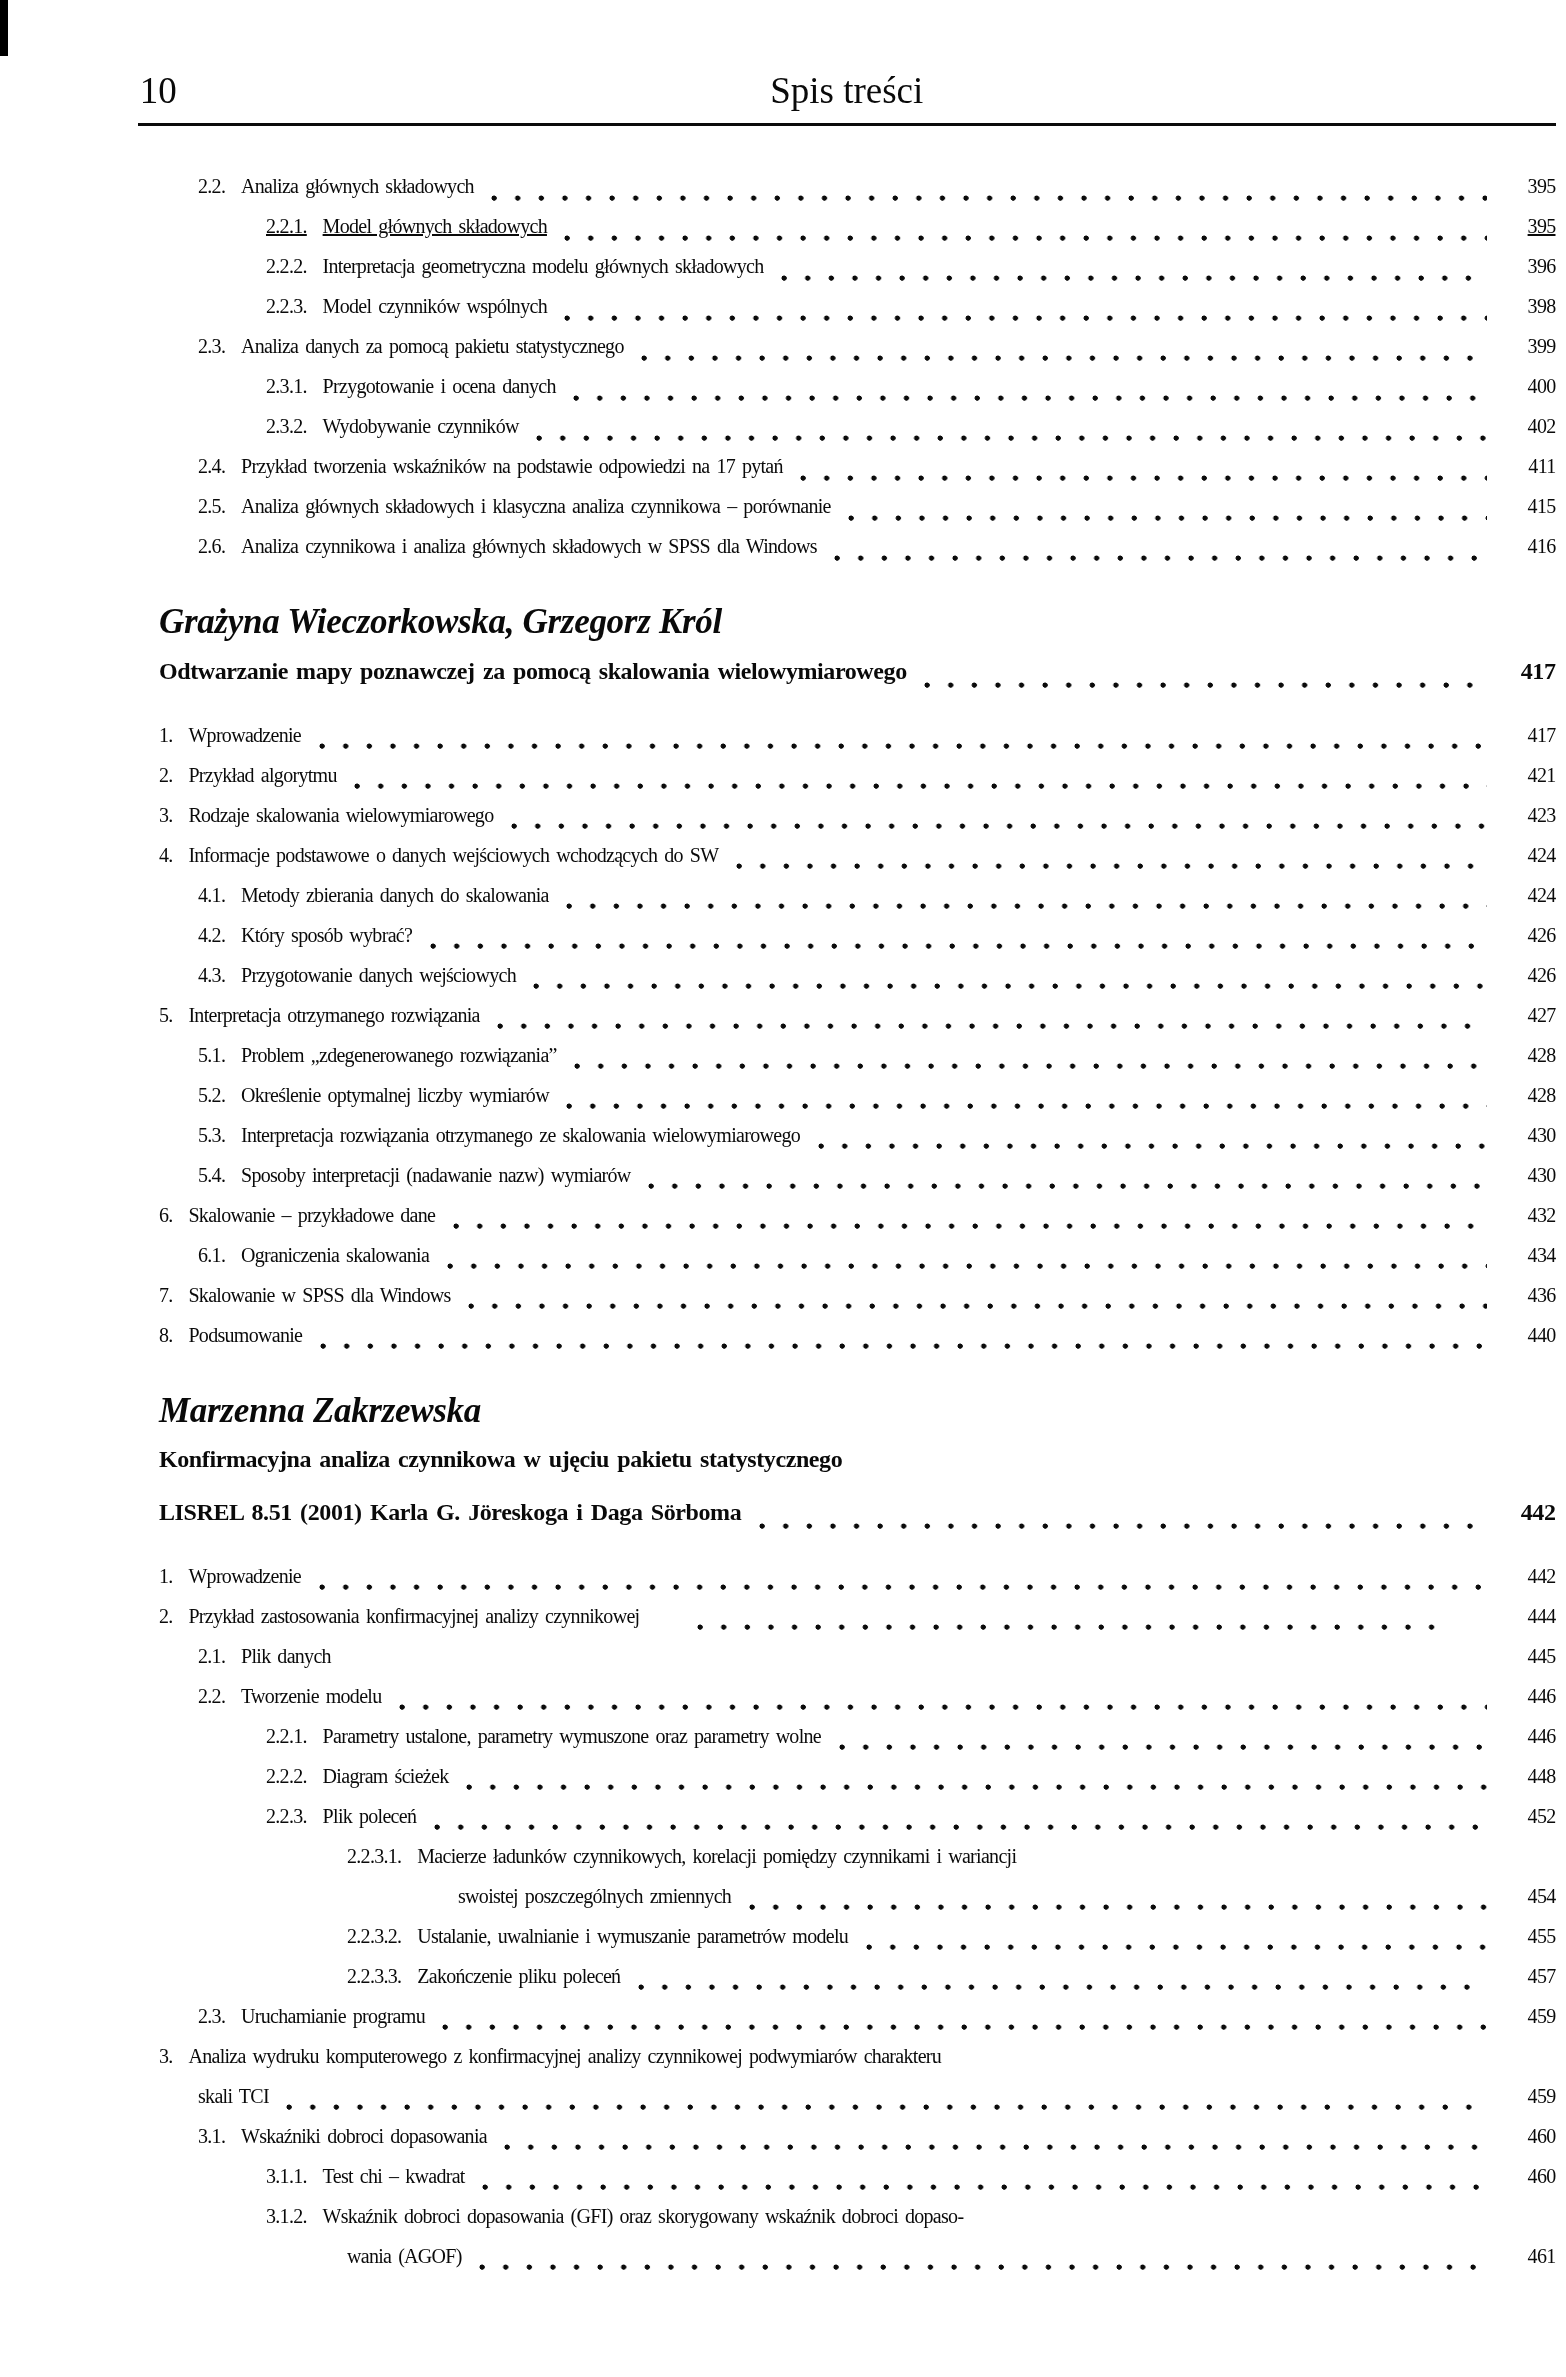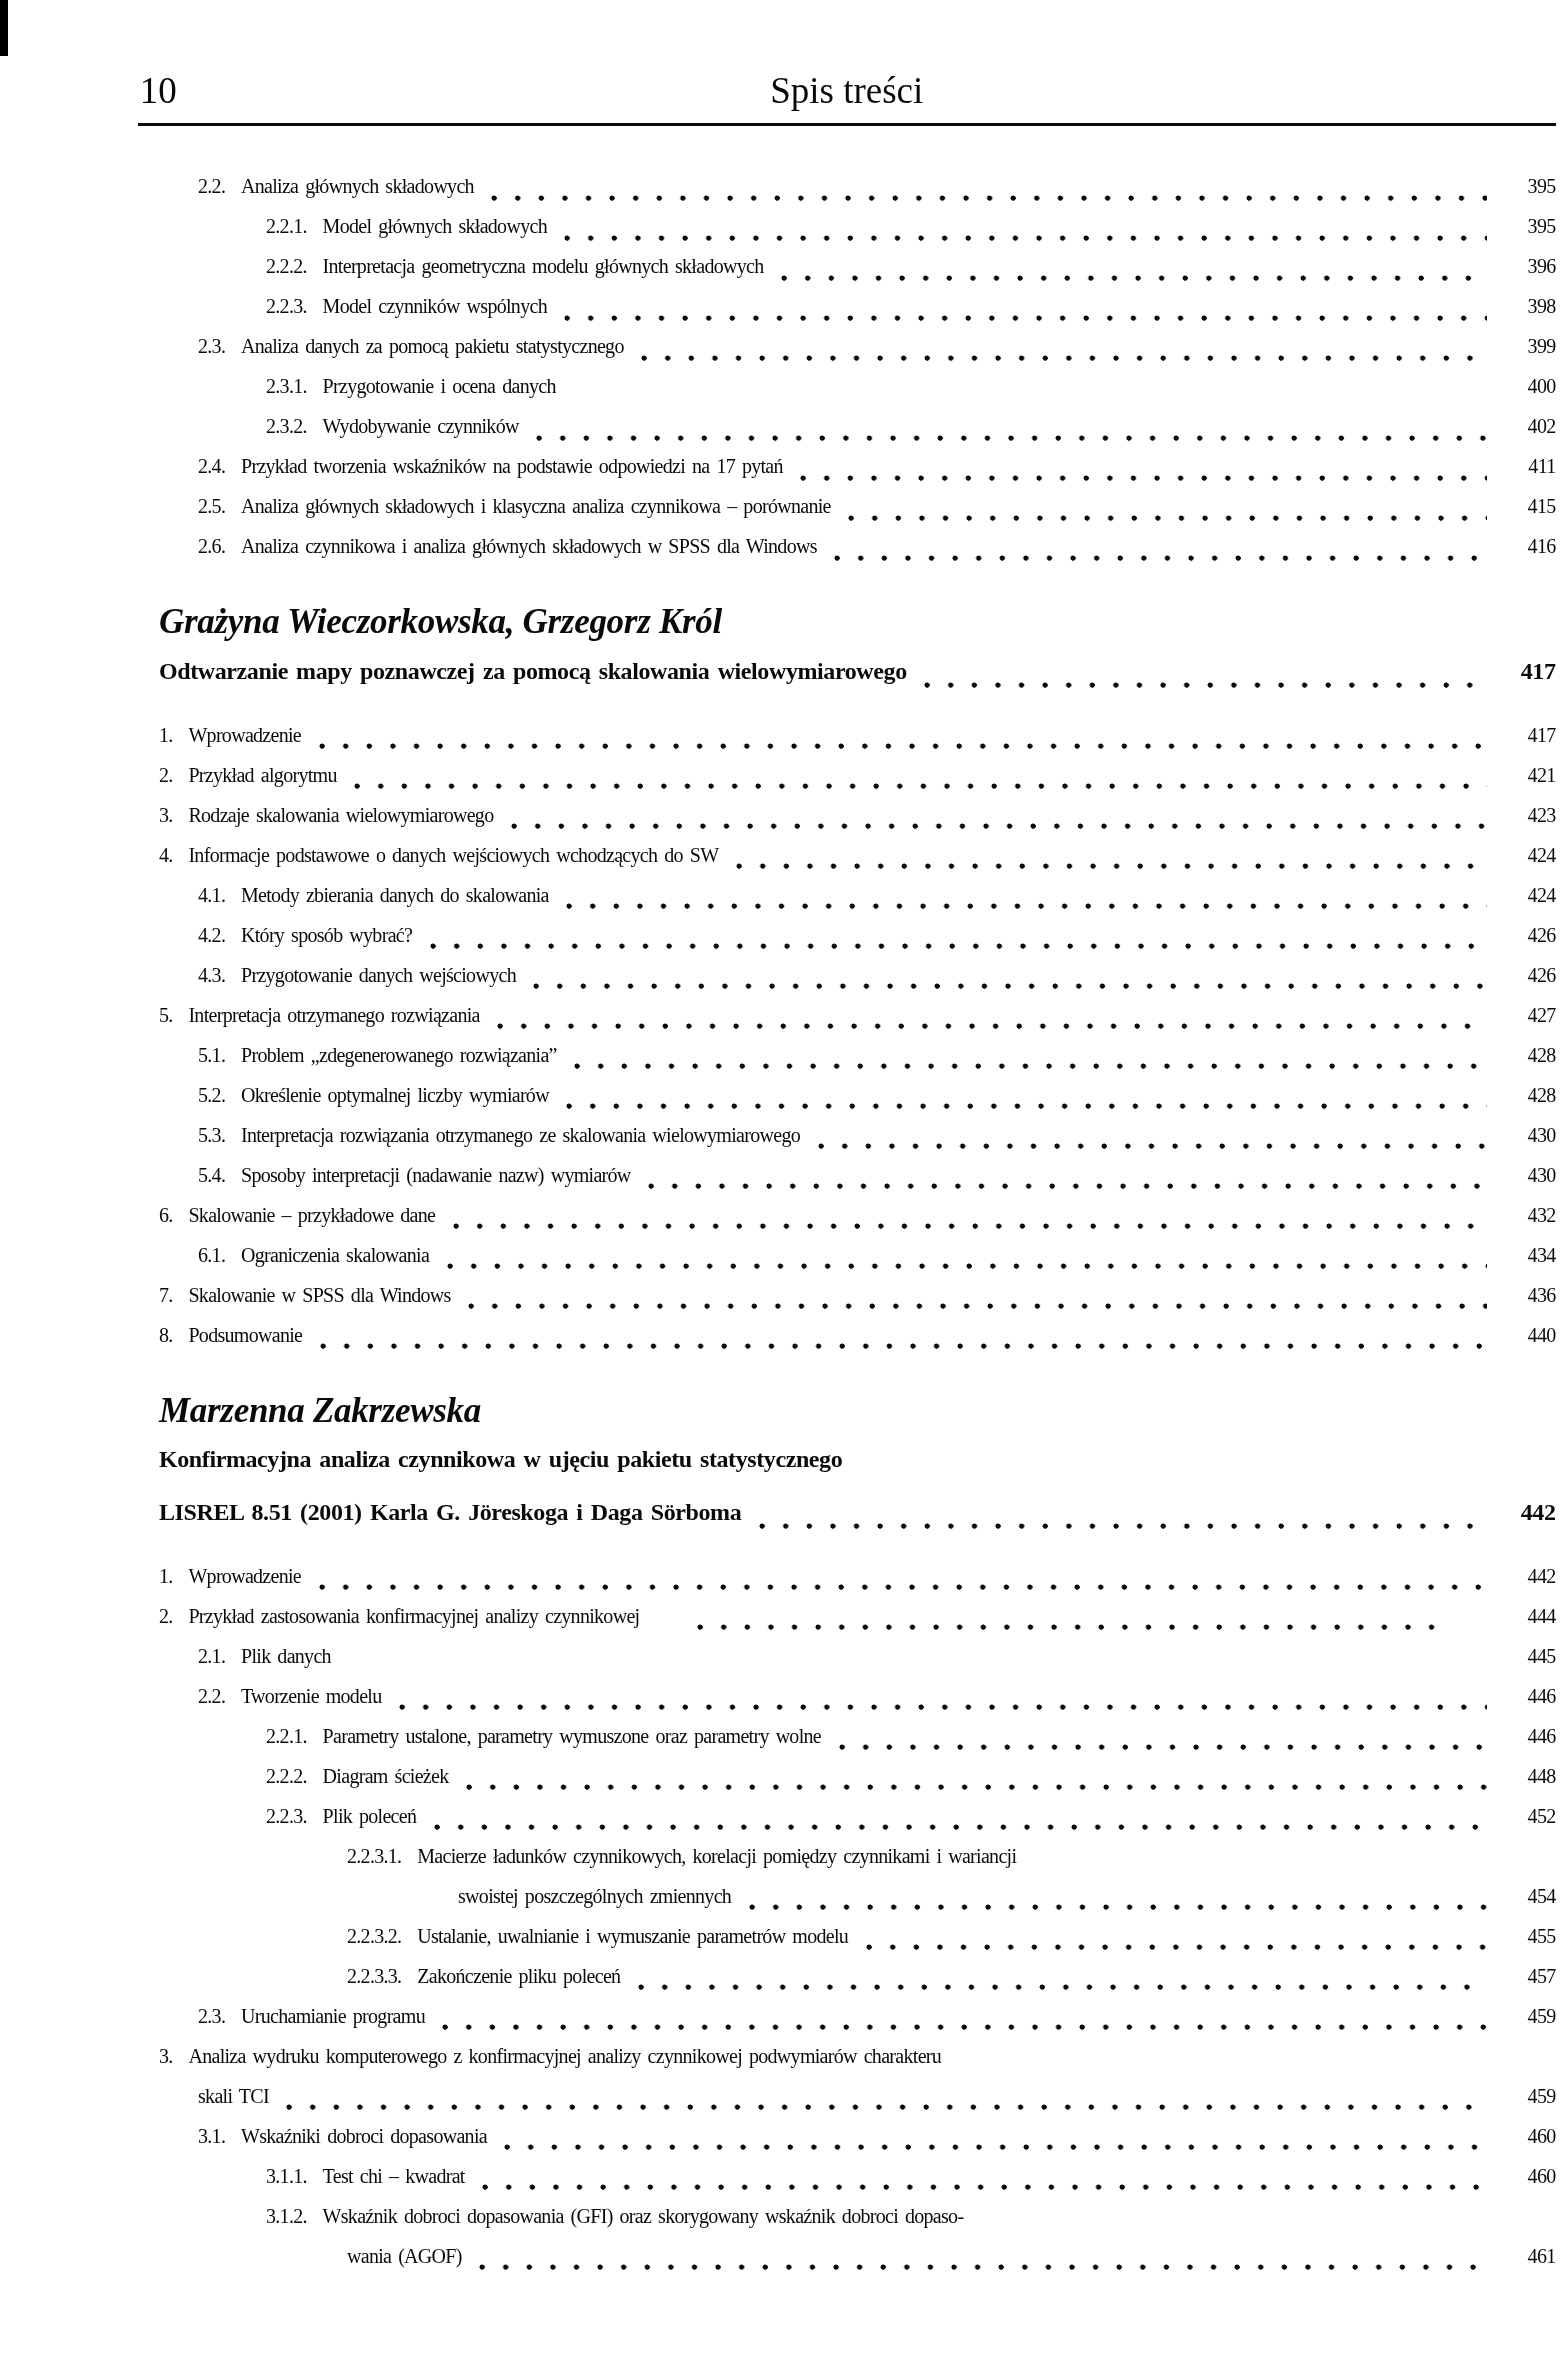--- a/index.html
+++ b/index.html
@@ -58,41 +58,41 @@
   <div class="rule"></div>
 
   <main id="toc">
       <section class="plain">
         <div class="entries">
           <div class="row" style="padding-left: 60px;">
     <span class="txt"><span class="num">2.2.</span><span class="lbl">Analiza głównych składowych</span></span>
     <span class="lead"></span>
     <span class="pg">395</span>
   </div>
-          <div class="row" style="padding-left: 128px;">
+          <div class="row" style="padding-left: 128px; text-decoration: underline;">
     <span class="txt"><span class="num">2.2.1.</span><span class="lbl">Model głównych składowych</span></span>
     <span class="lead"></span>
     <span class="pg">395</span>
   </div>
           <div class="row" style="padding-left: 128px;">
     <span class="txt"><span class="num">2.2.2.</span><span class="lbl">Interpretacja geometryczna modelu głównych składowych</span></span>
     <span class="lead"></span>
     <span class="pg">396</span>
   </div>
           <div class="row" style="padding-left: 128px;">
     <span class="txt"><span class="num">2.2.3.</span><span class="lbl">Model czynników wspólnych</span></span>
     <span class="lead"></span>
     <span class="pg">398</span>
   </div>
           <div class="row" style="padding-left: 60px;">
     <span class="txt"><span class="num">2.3.</span><span class="lbl">Analiza danych za pomocą pakietu statystycznego</span></span>
     <span class="lead"></span>
     <span class="pg">399</span>
   </div>
-          <div class="row" style="padding-left: 128px; align-items: center;">
+          <div class="row" style="padding-left: 128px;">
     <span class="txt"><span class="num">2.3.1.</span><span class="lbl">Przygotowanie i ocena danych</span></span>
     <span class="lead"></span>
     <span class="pg">400</span>
   </div>
           <div class="row" style="padding-left: 128px;">
     <span class="txt"><span class="num">2.3.2.</span><span class="lbl">Wydobywanie czynników</span></span>
     <span class="lead"></span>
     <span class="pg">402</span>
   </div>
           <div class="row" style="padding-left: 60px;">

